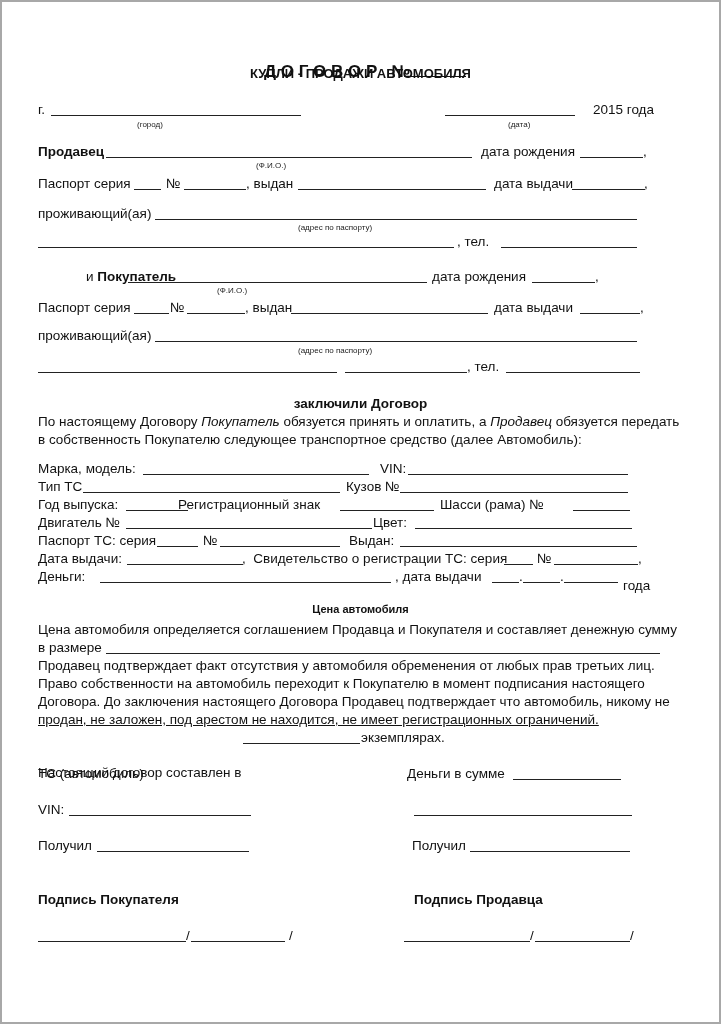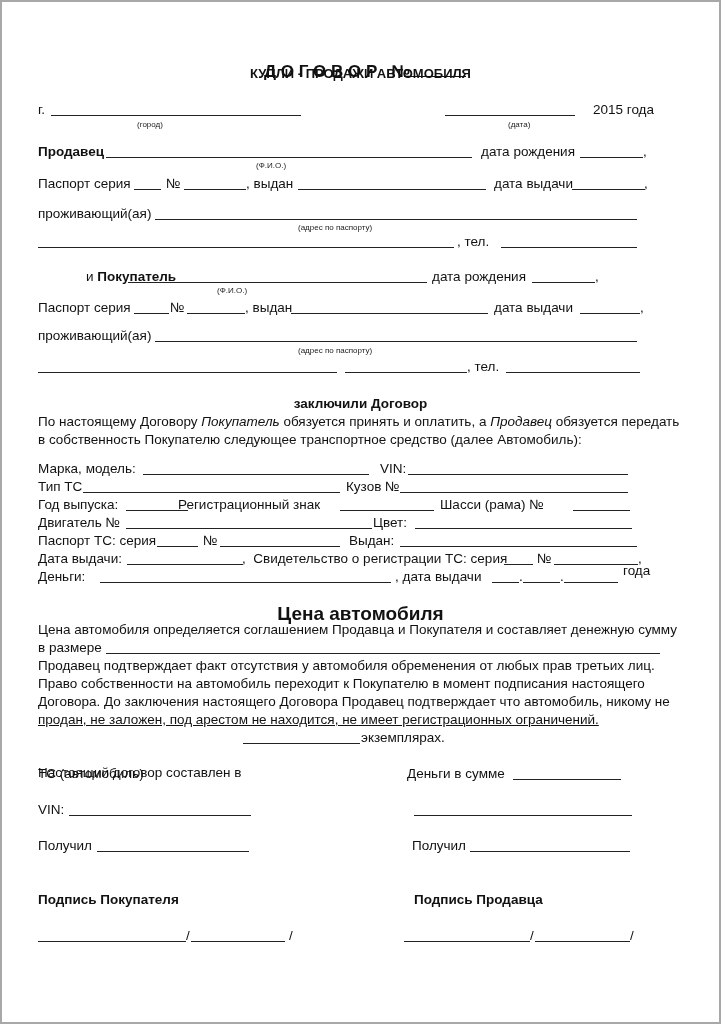--- a/index.html
+++ b/index.html
@@ -122,23 +122,23 @@
 <span class="t" style="left:638px;top:551px;">,</span>
 
 <span class="t" style="left:38px;top:569px;">Деньги:</span>
 <div class="ln" style="left:100px;width:291px;top:582px;"></div>
 <span class="t" style="left:395px;top:569px;">, дата выдачи</span>
 <div class="ln" style="left:492px;width:27px;top:582px;"></div>
 <span class="t" style="left:519px;top:569px;">.</span>
 <div class="ln" style="left:523px;width:37px;top:582px;"></div>
 <span class="t" style="left:560px;top:569px;">.</span>
 <div class="ln" style="left:564px;width:54px;top:582px;"></div>
-<span class="t" style="left:623px;top:563px;">года</span>
+<span class="t" style="left:623px;top:578px;">года</span>
 
-<div class="title" style="top:603px;font-size:19px;">Цена автомобиля</div>
+<div class="title" style="top:603px;font-size:11px;">Цена автомобиля</div>
 <span class="t" style="left:38px;top:622px;">Цена автомобиля определяется соглашением Продавца и Покупателя и составляет денежную сумму</span>
 <span class="t" style="left:38px;top:640px;">в размере</span>
 <div class="ln" style="left:106px;width:554px;top:653px;"></div>
 <span class="t" style="left:38px;top:658px;">Продавец подтверждает факт отсутствия у автомобиля обременения от любых прав третьих лиц.</span>
 <span class="t" style="left:38px;top:676px;">Право собственности на автомобиль переходит к Покупателю в момент подписания настоящего</span>
 <span class="t" style="left:38px;top:694px;">Договора. До заключения настоящего Договора Продавец подтверждает что автомобиль, никому не</span>
 <span class="t" style="left:38px;top:712px;text-decoration:underline;">продан, не заложен, под арестом не находится, не имеет регистрационных ограничений.</span>
 <span class="t" style="left:38px;top:730px;margin-top:35px;">Настоящий договор составлен в</span>
 <div class="ln" style="left:243px;width:117px;top:743px;"></div>
 <span class="t" style="left:361px;top:730px;">экземплярах.</span>

